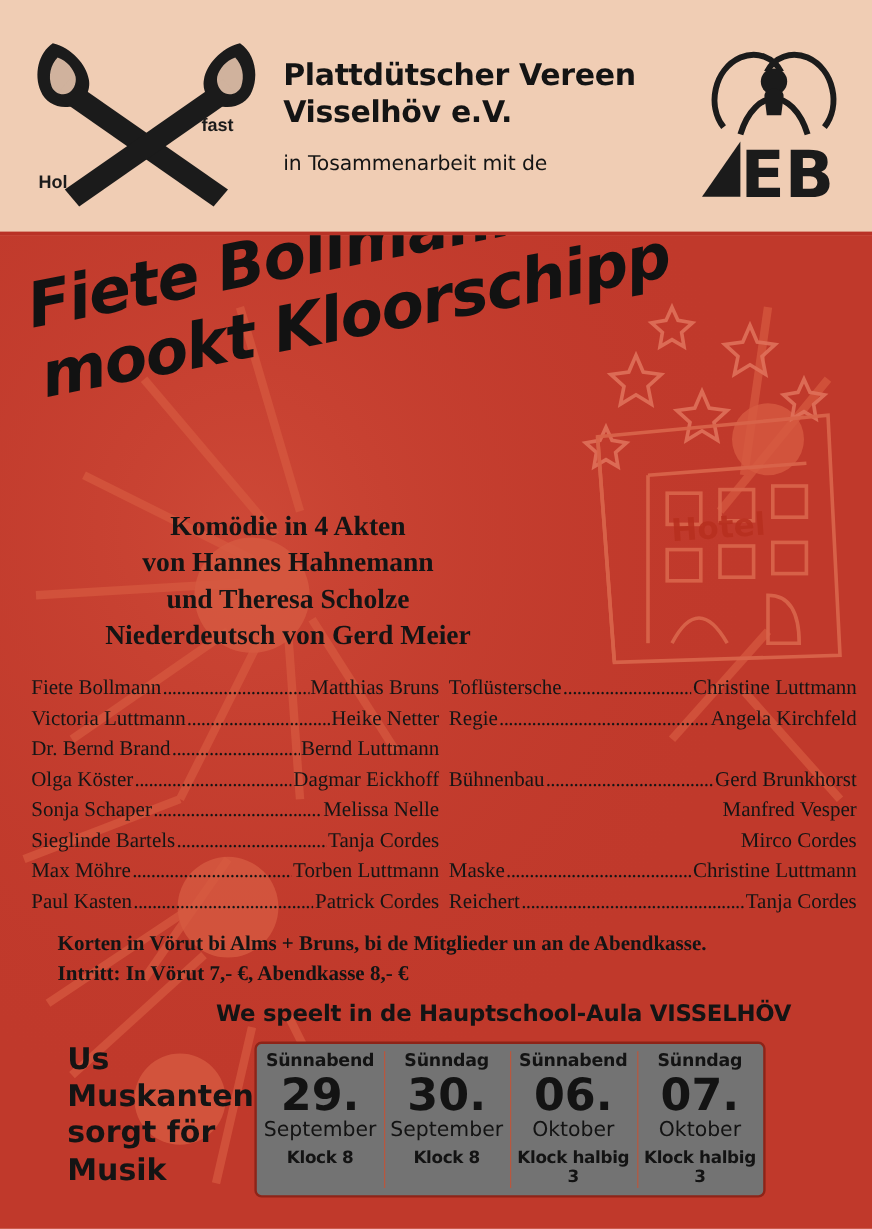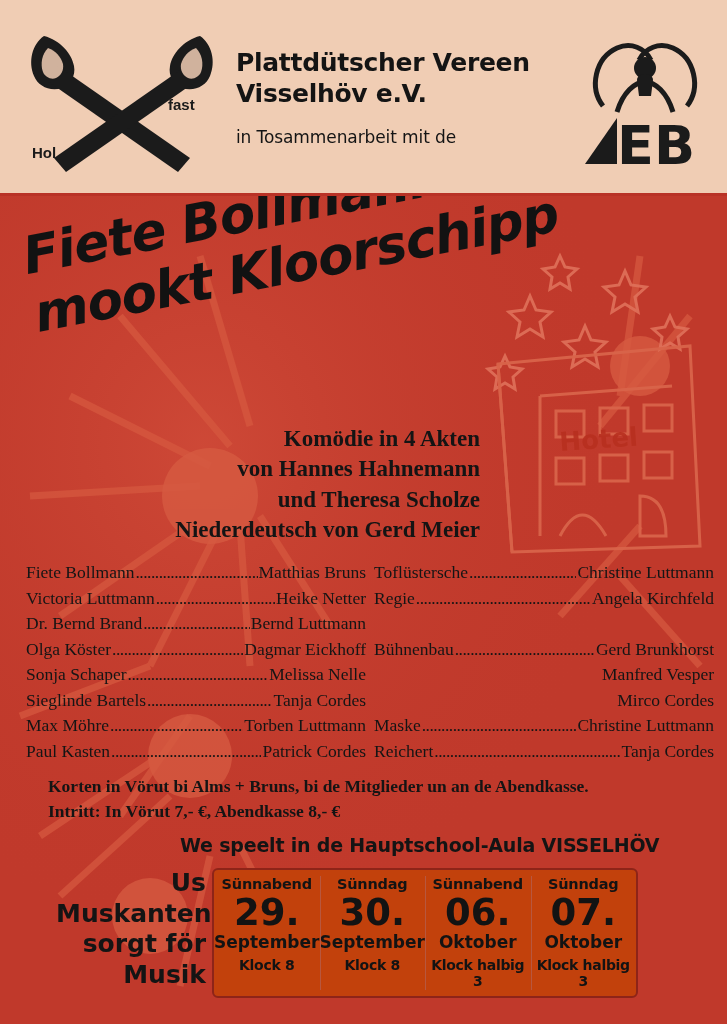--- a/index.html
+++ b/index.html
@@ -80,21 +80,21 @@
     font-size:52px;
     line-height:1.14;
     color:#121212;
     letter-spacing:-1px;
     white-space:nowrap;
   }
 
   
   .credits {
     position:absolute; left:0; top:228px; width:480px;
-    text-align:right;
+    text-align:center;
     font-family:"Liberation Serif", serif;
     font-weight:bold;
     color:#141414;
     font-size:23px;
     line-height:1.32;
   }
 
   
   .cast {
     position:absolute; left:26px; top:366px; width:680px;
@@ -139,32 +139,32 @@
     font-family:"DejaVu Sans", sans-serif;
     font-weight:bold;
     font-size:19px;
     color:#141414;
     letter-spacing:-0.2px;
   }
 
   
   .musicians {
     position:absolute; left:56px; top:672px; width:150px;
-    text-align:right;
+    text-align:left;
     font-family:"DejaVu Sans", sans-serif;
     font-weight:bold;
     font-size:25px;
     line-height:1.22;
     color:#141414;
   }
 
   
   .dates {
     position:absolute; left:212px; top:672px; width:426px; height:130px;
-    background:#c2410c;
+    background:#737373;
     border:2px solid #8e2418;
     border-radius:6px;
     display:flex;
     overflow:hidden;
   }
   .date-cell {
     flex:1 1 0;
     text-align:center;
     padding-top:6px;
     position:relative;
@@ -183,21 +183,21 @@
   }
   .d-day {
     font-family:"DejaVu Sans", sans-serif;
     font-weight:bold;
     font-size:37px;
     line-height:1.08;
     margin-top:1px;
   }
   .d-month {
     font-family:"DejaVu Sans", sans-serif;
-    font-weight:bold;
+    font-weight:normal;
     font-size:17px;
     line-height:1.1;
   }
   .d-time {
     font-family:"DejaVu Sans", sans-serif;
     font-weight:bold;
     font-size:14px;
     margin-top:5px;
     letter-spacing:-0.3px;
   }

